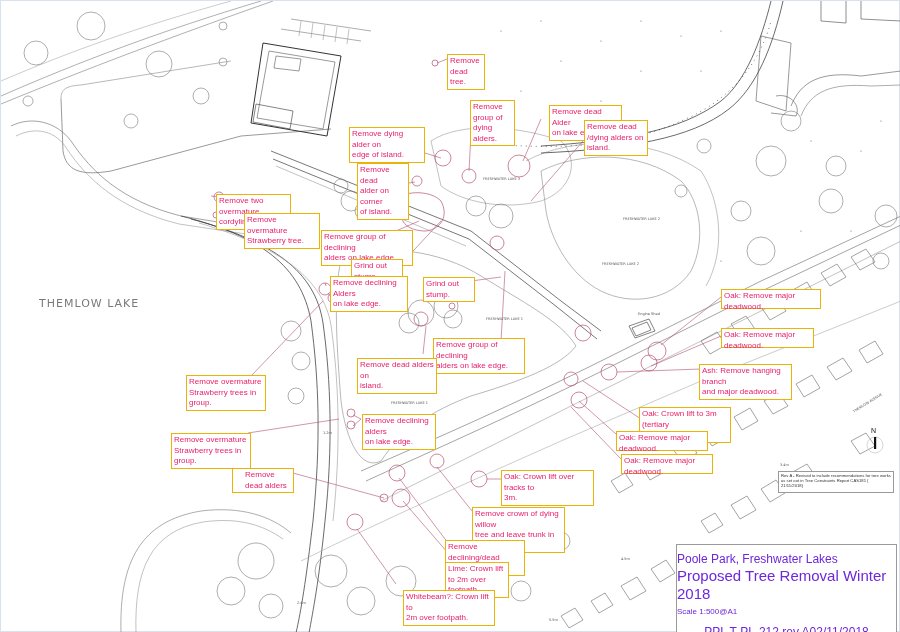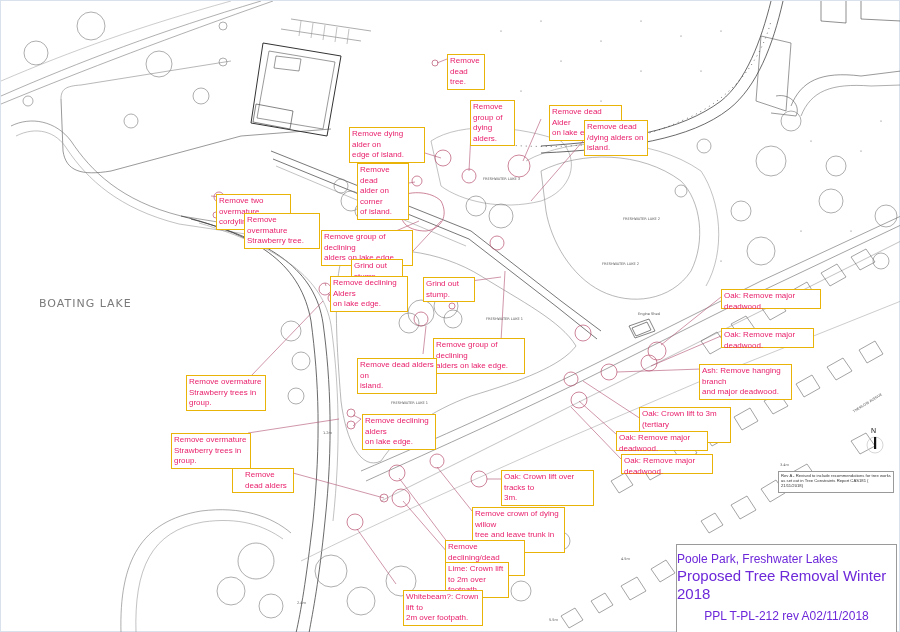--- a/index.html
+++ b/index.html
@@ -262,21 +262,21 @@
       <path d="M615 433 L578 400"></path>
       <path d="M620 458 L570 406"></path>
       <path d="M500 478 L486 478"></path>
       <path d="M471 510 L436 466"></path>
       <path d="M447 542 L398 477"></path>
       <path d="M447 552 L402 500"></path>
       <path d="M395 583 L356 528"></path>
     </g>
   </svg>
 
-  <div class="lake-label" style="left:38px; top:296px;">BOATING LAKE</div>
+  <div class="lake-label" style="left:38px; top:296px;">THEMLOW LAKE</div>
   <div class="small-label" style="left:485px; top:316px;">FRESHWATER LAKE 1</div>
   <div class="small-label" style="left:390px; top:400px;">FRESHWATER LAKE 1</div>
   <div class="small-label" style="left:622px; top:216px;">FRESHWATER LAKE 2</div>
   <div class="small-label" style="left:601px; top:261px;">FRESHWATER LAKE 2</div>
   <div class="small-label" style="left:482px; top:176px;">FRESHWATER LAKE 3</div>
   <div class="small-label" style="left:637px; top:311px;">Engine Shed</div>
   <div class="small-label" style="left:850px; top:400px; transform:rotate(-32deg);">THEMLOW AVENUE</div>
   <div class="small-label" style="left:265px; top:235px;">1.2m</div>
   <div class="small-label" style="left:322px; top:430px;">1.2m</div>
   <div class="small-label" style="left:296px; top:600px;">2.4m</div>
@@ -329,34 +329,35 @@
   <div class="note" style="left:615px; top:430px; width:92px; height:20px;">Oak: Remove major deadwood.</div>
   <div class="note" style="left:620px; top:453px; width:92px; height:20px;">Oak: Remove major deadwood.</div>
   <div class="note" style="left:500px; top:469px; width:93px;">Oak: Crown lift over tracks to
 3m.</div>
   <div class="note" style="left:471px; top:506px; width:93px;">Remove crown of  dying willow
 tree and leave trunk in situ.</div>
   <div class="note" style="left:444px; top:539px; width:80px;">Remove declining/dead
 group of alders.</div>
   <div class="note" style="left:444px; top:561px; width:64px;">Lime: Crown lift to 2m over
 footpath.</div>
-  <div class="note" style="left:402px; top:589px; width:80px;">Whitebeam?: Crown lift to
+  <div class="note" style="left:402px; top:589px; width:92px;">Whitebeam?: Crown lift to
 2m over footpath.</div>
 
   <div class="north">
     <span class="north-n">N</span>
     <svg width="20" height="30" style="position:absolute; left:0; top:6px;">
       <circle cx="10" cy="12" r="8" fill="none" stroke="#bbb" stroke-width="0.6"></circle>
       <rect x="9" y="4" width="2.2" height="12" fill="#111"></rect>
     </svg>
   </div>
 
   <div class="rev-box">Rev A - Revised to include recommendations for tree works as set out in Tree Constraints Report CAS181 ( 21/11/2018)</div>
 
   <div class="title-block">
     <div class="tb-line1">Poole Park, Freshwater Lakes</div>
     <div class="tb-line2">Proposed Tree Removal Winter 2018</div>
+    <div class="tb-scale">Scale 1:500@A1</div>
     <div class="tb-foot">
       <span>PPL T-PL-212 rev A</span>
       <span>02/11/2018</span>
     </div>
   </div>
 </div>
 
 </body></html>

